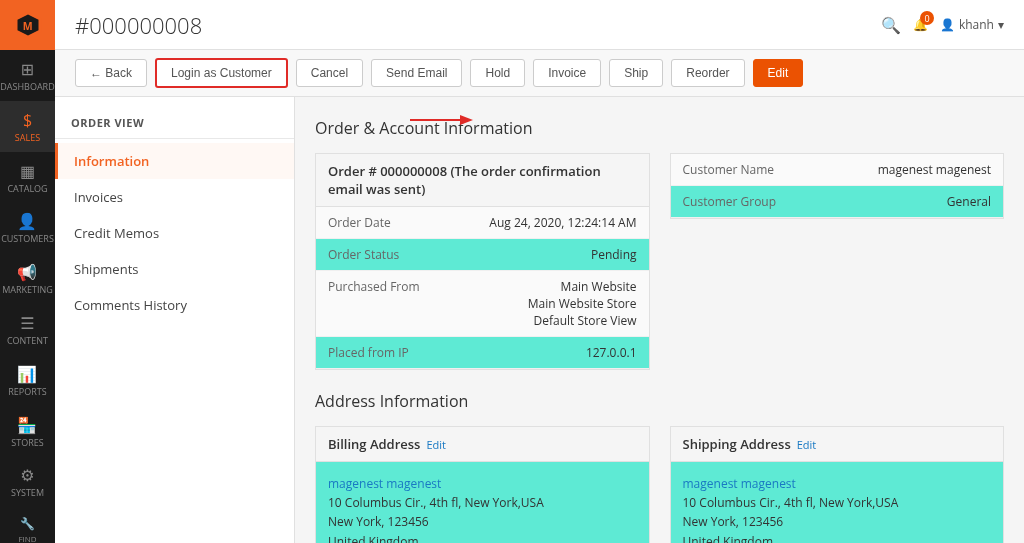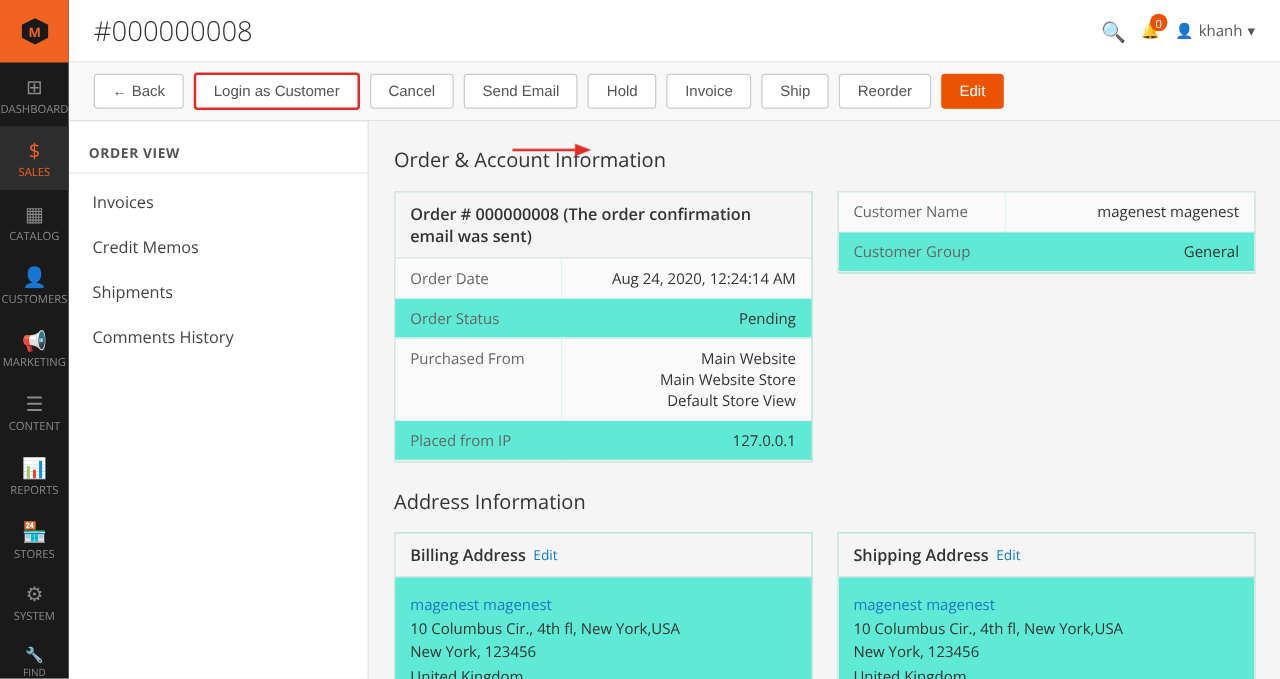--- a/index.html
+++ b/index.html
@@ -308,20 +308,21 @@
         <line x1="5" y1="15" x2="55" y2="15" stroke="#e02b27" stroke-width="2"></line>
         <polygon points="55,10 68,15 55,20" fill="#e02b27"></polygon>
       </svg>
     </div>
   </div>
 
   <div class="content">
 
     <div class="left-sidebar">
       <div class="order-view-title">ORDER VIEW</div>
+      <div class="nav-item active">Information</div>
       <div class="nav-item">Invoices</div>
       <div class="nav-item">Credit Memos</div>
       <div class="nav-item">Shipments</div>
       <div class="nav-item">Comments History</div>
     </div>
 
     <div class="main-panel">
 
       <div class="section-title">Order &amp; Account Information</div>
 

